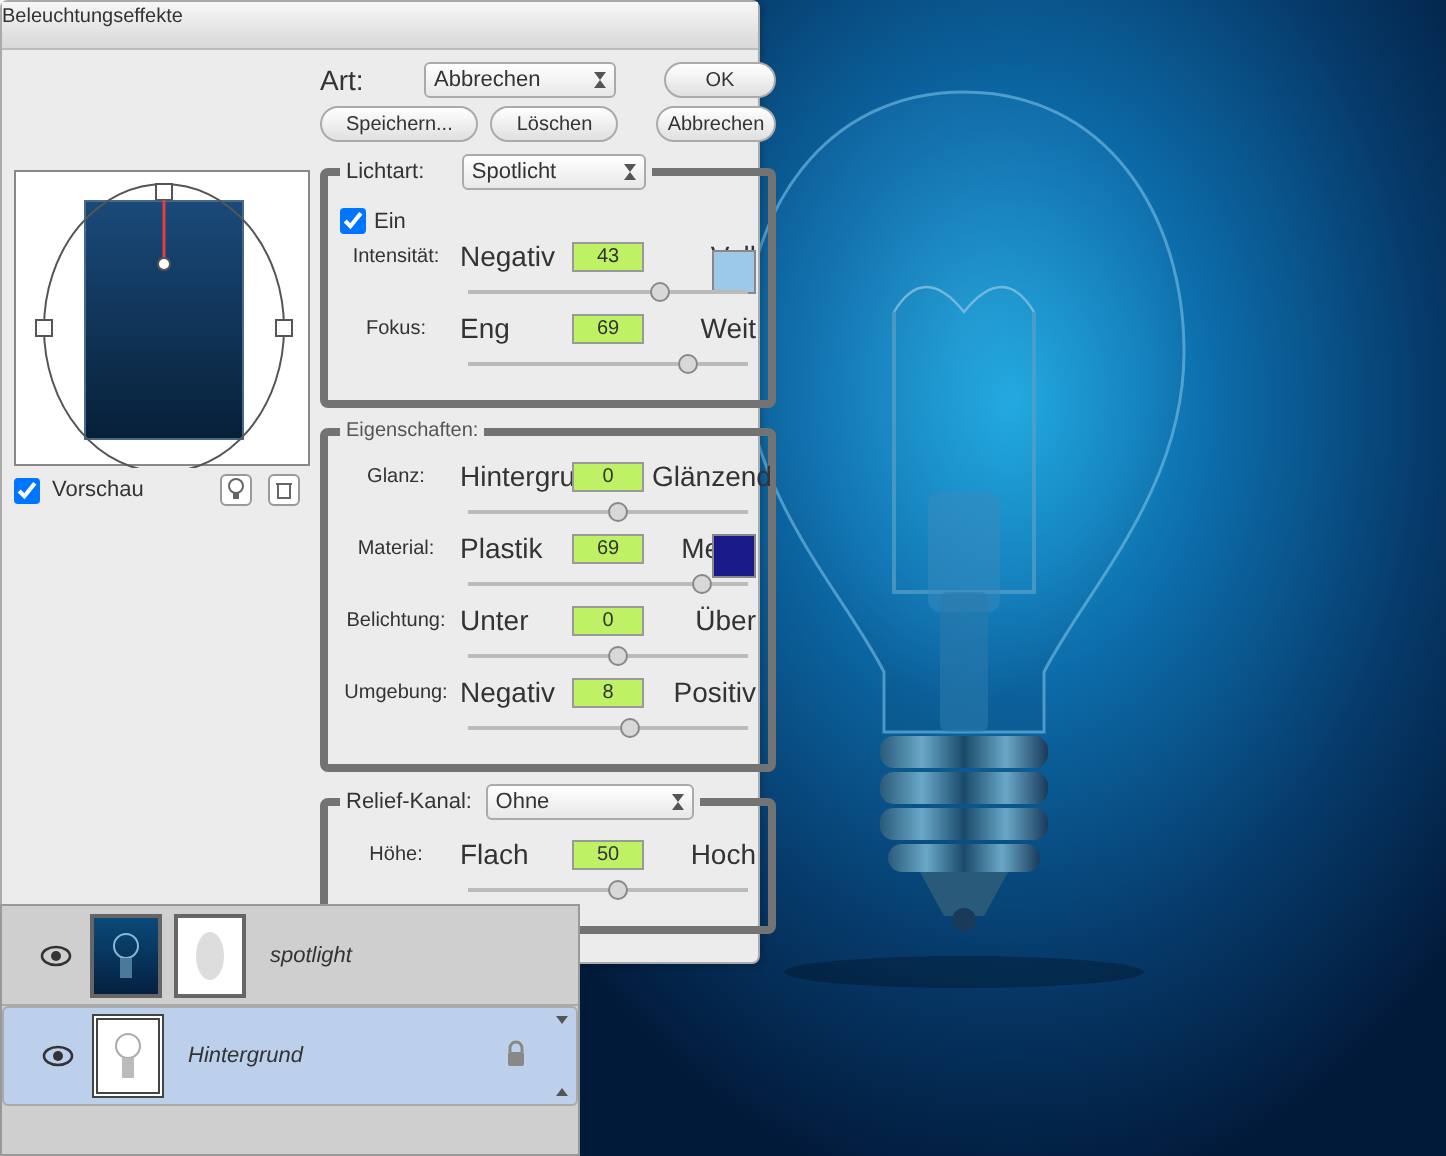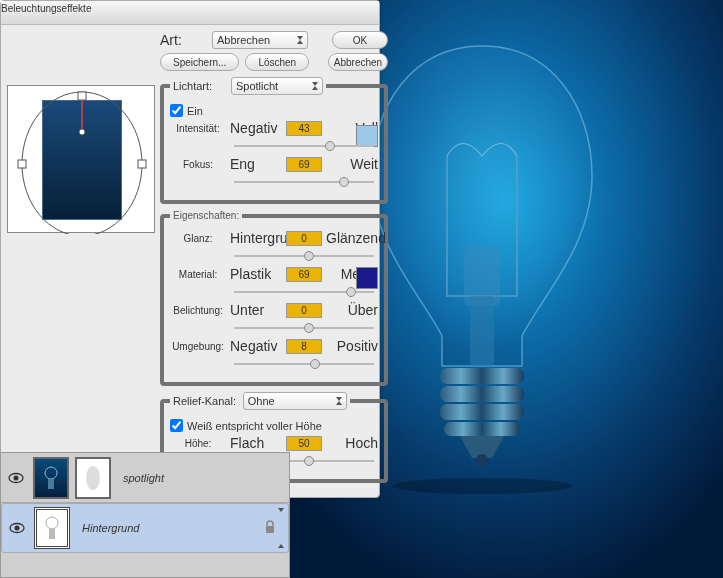--- a/index.html
+++ b/index.html
@@ -17,33 +17,33 @@
 .preview-row{display:flex;align-items:center;gap:4px;margin-top:4px;font-size:10px}
 .preview-row input[type=checkbox]{margin-right:2px}
 .mini-ico{width:16px;height:16px;border:1px solid #999;border-radius:3px;background:#fff;display:inline-flex;align-items:center;justify-content:center;margin-left:auto}
 fieldset{border:4px solid #737373;border-radius:4px;margin-bottom:6px;padding:6px 6px 8px 6px;position:relative}
 legend{font-size:10px;padding:0 3px;color:#555}
 .row{display:flex;align-items:center;margin:3px 0;gap:4px}
 .lbl{width:56px;font-size:10px;text-align:center}
 .lbl-sm{width:46px;font-size:14px}
 .side-l,.side-r{width:52px;font-size:14px}
 .side-r{text-align:right}
-.numbox{width:36px;height:15px;border:1px solid #999;background:#eab308;text-align:center;font-size:10px;line-height:13px}
+.numbox{width:36px;height:15px;border:1px solid #999;background:#bef264;text-align:center;font-size:10px;line-height:13px}
 .slider{flex:1;height:14px;position:relative;margin:0 4px}
 .slider .track{position:absolute;left:0;right:0;top:6px;height:2px;background:#bbb}
 .slider .thumb{position:absolute;top:2px;width:10px;height:10px;border-radius:50%;background:#d8d8d8;border:1px solid #888}
 .swatch{width:22px;height:22px;border:1px solid #888}
 select,.sel{height:18px;border:1px solid #aaa;border-radius:3px;background:linear-gradient(#fff,#e8e8e8);font-size:10px;padding:0 14px 0 4px;position:relative;display:inline-flex;align-items:center}
 .sel::after{content:"";position:absolute;right:4px;top:4px;width:0;height:0;border-left:3px solid transparent;border-right:3px solid transparent;border-top:4px solid #555}
 .sel::before{content:"";position:absolute;right:4px;bottom:4px;width:0;height:0;border-left:3px solid transparent;border-right:3px solid transparent;border-bottom:4px solid #555}
 .btn{height:18px;padding:0 12px;border:1px solid #aaa;border-radius:9px;background:linear-gradient(#fff,#e0e0e0);font-size:10px;display:inline-flex;align-items:center;justify-content:center;cursor:pointer}
 .btn-row{display:flex;gap:6px;justify-content:flex-start;margin-bottom:6px}
 .art-row{display:flex;align-items:center;gap:6px;margin-bottom:4px}
 .layers{position:absolute;left:0;top:452px;width:290px;height:126px;background:#cfcfcf;border:1px solid #999}
-.layer-row{display:flex;align-items:center;height:50px;border-bottom:1px solid #aaa;padding:4px;gap:6px}
+.layer-row{display:flex;align-items:center;height:50px;border-bottom:1px solid #aaa;padding:16px;gap:6px}
 .layer-row.sel{background:#bcd0eb}
 .eye{width:22px;height:22px;display:flex;align-items:center;justify-content:center}
 .thumb-box{width:36px;height:42px;border:2px solid #666;background:#fff;display:flex;align-items:center;justify-content:center}
 .thumb-box.dark{background:linear-gradient(#0a4a7a,#052040)}
 .layer-name{font-size:11px;font-style:italic;margin-left:6px}
 .lock{margin-left:auto;margin-right:8px}
 .whitearea{position:absolute;left:0;top:345px;width:240px;height:233px;background:#fff}
 </style>
 </head>
 <body>
@@ -91,20 +91,36 @@
         <div class="preview-inner"></div>
         <svg width="148" height="148">
           <ellipse cx="74" cy="78" rx="60" ry="72" fill="none" stroke="#555" stroke-width="1"></ellipse>
           <rect x="70" y="6" width="8" height="8" fill="#fff" stroke="#555"></rect>
           <rect x="10" y="74" width="8" height="8" fill="#fff" stroke="#555"></rect>
           <rect x="130" y="74" width="8" height="8" fill="#fff" stroke="#555"></rect>
           <line x1="74" y1="14" x2="74" y2="44" stroke="#e04040" stroke-width="1.5"></line>
           <circle cx="74" cy="46" r="3" fill="#fff" stroke="#555"></circle>
         </svg>
       </div>
+      <div class="preview-row">
+        <input type="checkbox" checked="" style="">
+        <span>Vorschau</span>
+        <span class="mini-ico">
+          <svg width="10" height="12">
+              <circle cx="5" cy="4" r="3.5" fill="none" stroke="#666"></circle>
+              <rect x="3.5" y="7.5" width="3" height="3" fill="#666"></rect>
+            </svg>
+        </span>
+        <span class="mini-ico" style="margin-left:4px">
+          <svg width="10" height="12">
+              <rect x="2" y="3" width="6" height="7" fill="none" stroke="#666"></rect>
+              <line x1="1" y1="3" x2="9" y2="3" stroke="#666"></line>
+            </svg>
+        </span>
+      </div>
     </div>
     <div class="right-col">
       <div class="art-row">
         <span class="lbl-sm">Art:</span>
         <span class="sel" style="width:96px">
             <span>Abbrechen</span>
           </span>
         <div style="flex:1"></div>
         <span class="btn" style="width:56px">OK</span>
       </div>
@@ -211,24 +227,20 @@
           </div>
       </fieldset>
 
       <fieldset>
         <legend><span>Relief-Kanal:</span>
           <span class="sel" style="width:104px;margin-left:4px">
               <span>Ohne</span>
             </span>
         </legend>
         <div class="row">
-            <input type="checkbox" checked="" style="">
-            <span>Weiß entspricht voller Höhe</span>
-          </div>
-        <div class="row">
           <span class="lbl">Höhe:</span>
           <span class="side-l">Flach</span>
           <span class="numbox">50</span>
           <span class="side-r">Hoch</span>
         </div>
         <div class="row">
             <span class="lbl"></span>
             <div class="slider">
               <div class="track"></div>
               <div class="thumb" style="left:50%"></div>

